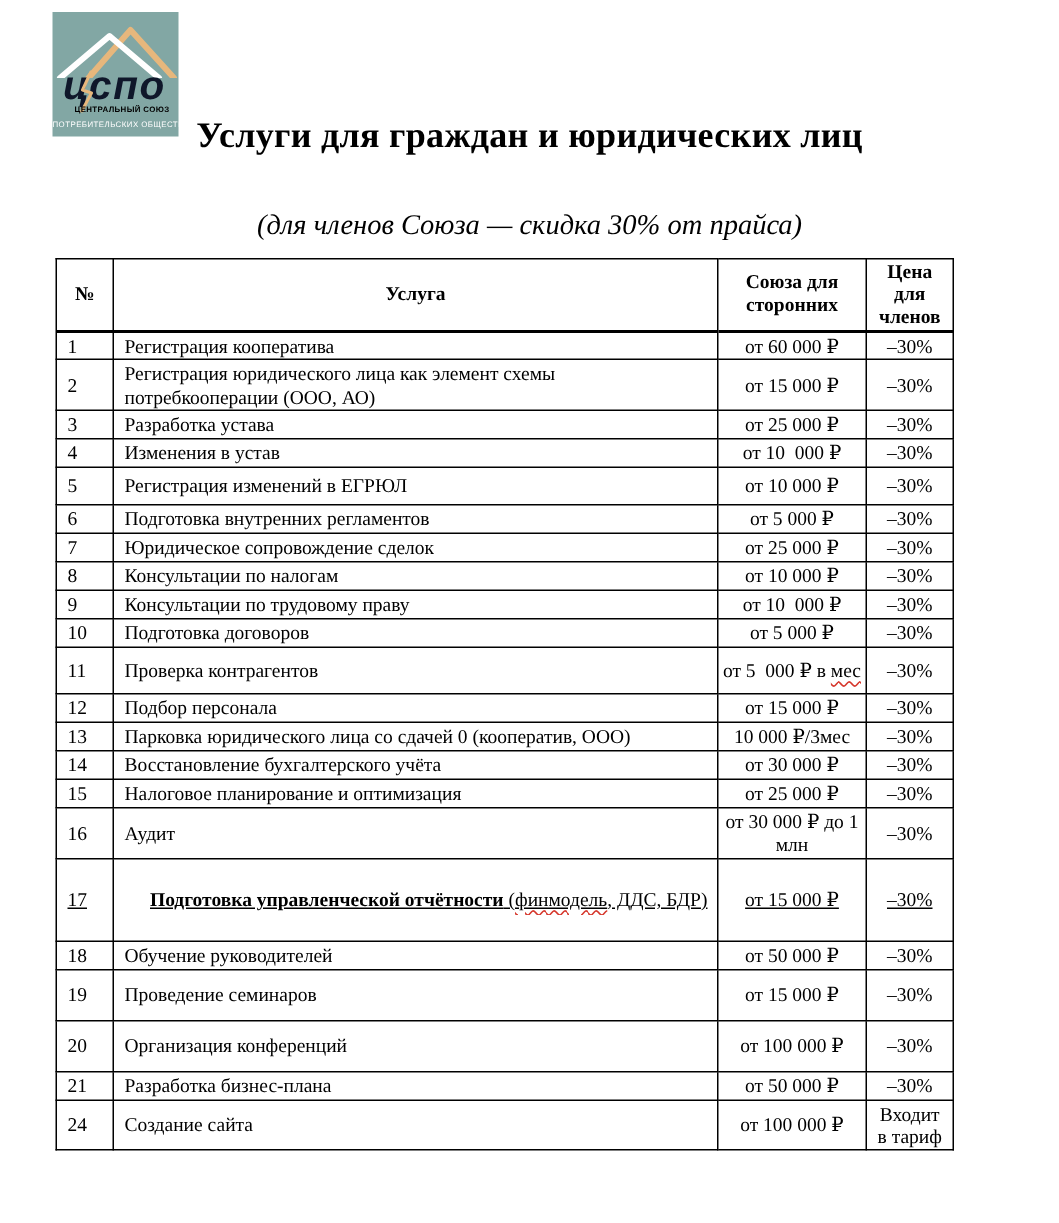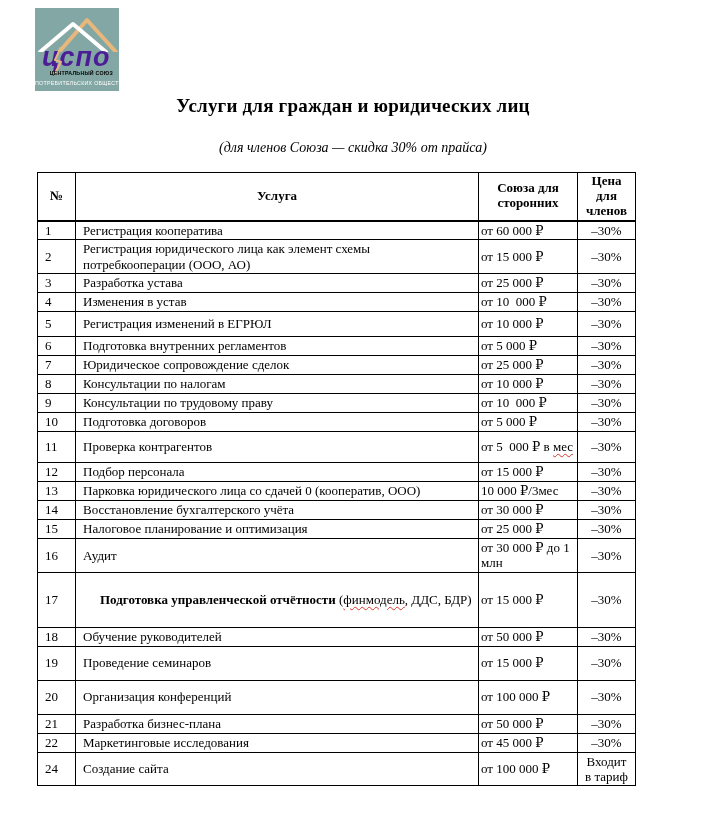--- a/index.html
+++ b/index.html
@@ -20,21 +20,21 @@
     width: 84px; height: 83px;
     overflow: hidden;
     font-family: "Liberation Sans", "DejaVu Sans", sans-serif;
   }
   .logo-roof { position: absolute; left: 0; top: 4px; }
   .logo-acronym {
     position: absolute;
     left: 7px; top: 36px;
     font-size: 27px;
     font-weight: bold;
-    color: #4c1d95;
+    color: #0f172a;
     letter-spacing: 1px;
     line-height: 1;
     font-style: italic;
   }
   .logo-bolt { position: absolute; left: 18px; top: 39px; }
   .logo-line1 {
     position: absolute; left: 0; top: 62px;
     width: 168px;
     transform: scale(0.5);
     transform-origin: 0 0;
@@ -54,34 +54,34 @@
     text-align: center;
     font-size: 10.5px;
     color: #fff;
     letter-spacing: 0.6px;
     white-space: nowrap;
   }
 
   
   .title {
     position: absolute;
-    left: 0; top: 95px;
+    left: 0; top: 78px;
     width: 100%;
     margin: 0;
     text-align: center;
-    font-size: 19px;
+    font-size: 24px;
     font-weight: bold;
     letter-spacing: 0.2px;
   }
   .subtitle {
     position: absolute;
     left: 0; top: 140px;
     width: 100%;
     text-align: center;
-    font-size: 14px;
+    font-size: 19px;
     font-style: italic;
   }
 
   
   table.services {
     position: absolute;
     left: 37px; top: 172px;
     width: 598px;
     border-collapse: collapse;
     table-layout: fixed;
@@ -96,28 +96,28 @@
     text-align: center;
     vertical-align: middle;
     height: 44px;
     line-height: 1.15;
     padding: 1px 2px;
     border-bottom-width: 2px;
   }
   .services td { padding: 1px 4px; vertical-align: middle; line-height: 1.18; }
   .services td.num { text-align: left; padding-left: 7px; }
   .services td.service { text-align: left; padding-left: 7px; }
-  .services td.price { text-align: left; padding: 1px 2px; }
+  .services td.price { text-align: center; padding: 1px 2px; }
   .services td.member { text-align: center; padding: 1px 4px; }
 
   .services tbody tr { height: 19px; }
   .services tbody tr:nth-child(5)  { height: 25px; }
   .services tbody tr:nth-child(11) { height: 31px; }
   .services tbody tr:nth-child(16) { height: 31px; margin-top: 27px; }
-  .services tbody tr:nth-child(17) { height: 55px; }
+  .services tbody tr:nth-child(17) { height: 55px; text-decoration: underline; }
   .services tbody tr:nth-child(19) { height: 34px; }
   .services tbody tr:nth-child(20) { height: 34px; }
   .services tbody tr:nth-child(24) { height: 40px; margin-left: 12px; }
   .services tbody tr:nth-child(24) td.member {
     text-align: left;
     vertical-align: top;
     line-height: 1.04;
     padding: 2px 9px 1px 4px;
   }
 
@@ -287,26 +287,20 @@
           <td class="price"><span class="">от 100 000 ₽</span></td>
           <td class="member">–30%</td>
         </tr>
         <tr>
           <td class="num">21</td>
           <td class="service"><span class="">Разработка бизнес-плана</span></td>
           <td class="price"><span class="">от 50 000 ₽</span></td>
           <td class="member">–30%</td>
         </tr>
         <tr>
-          <td class="num">22</td>
-          <td class="service"><span class="">Маркетинговые исследования</span></td>
-          <td class="price"><span class="">от 45 000 ₽</span></td>
-          <td class="member">–30%</td>
-        </tr>
-        <tr>
           <td class="num">24</td>
           <td class="service"><span class="">Создание сайта</span></td>
           <td class="price"><span class="">от 100 000 ₽</span></td>
           <td class="member">Входит в тариф</td>
         </tr>
       </tbody>
   </table>
 
 </div>
 

